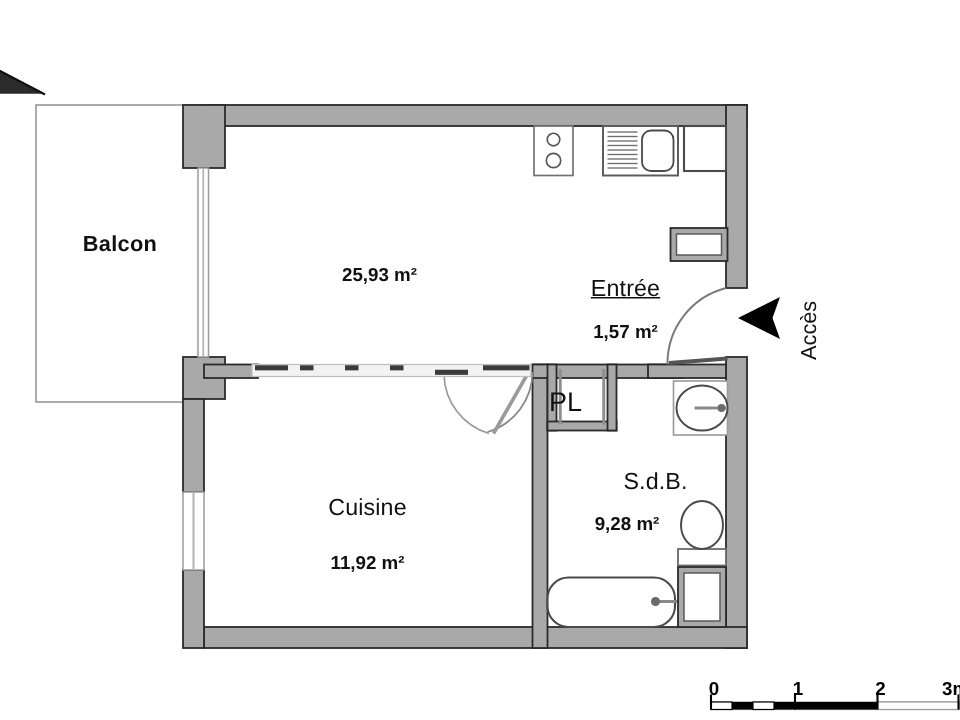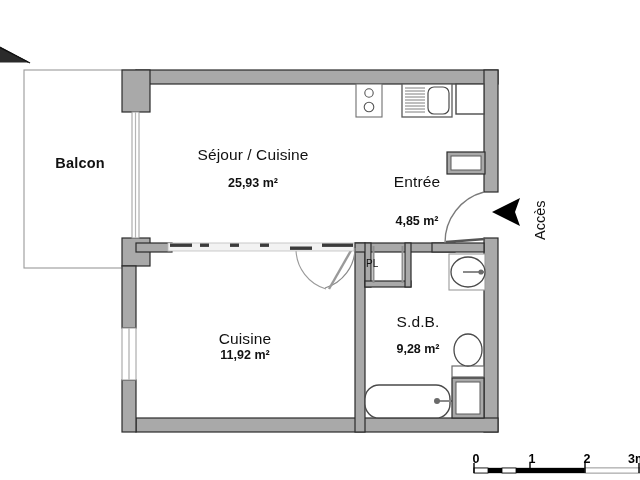--- a/index.html
+++ b/index.html
@@ -43,21 +43,21 @@
   .room-area {
     font-size: 12.5px;
     font-weight: 700;
   }
   .balcon-name {
     font-size: 14.5px;
     font-weight: 700;
     letter-spacing: 0.2px;
   }
   .pl-name {
-    font-size: 10px;
+    font-size: 18px;
     font-weight: 400;
   }
   .acces-name {
     font-size: 14.5px;
     font-weight: 400;
     transform: rotate(-90deg);
     transform-origin: left top;
   }
   .scale-num {
     position: absolute;
@@ -233,30 +233,29 @@
       <line x1="474" y1="463" x2="474" y2="473" stroke="#000" stroke-width="1.4"></line>
       <line x1="530" y1="463" x2="530" y2="473" stroke="#000" stroke-width="1.4"></line>
       <line x1="585" y1="463" x2="585" y2="473" stroke="#000" stroke-width="1.4"></line>
       <line x1="639" y1="463" x2="639" y2="473" stroke="#000" stroke-width="1.4"></line>
     </g>
 
   </svg>
 
   <div class="lbl balcon-name centered" style="left:80px; top:155px;">Balcon</div>
 
-  <div class="lbl room-name centered" style="left:253px; top:146px;">Séjour / Cuisine</div>
   <div class="lbl room-area centered" style="left:253px; top:176px;">25,93 m²</div>
 
-  <div class="lbl room-name centered" style="left:417px; top:173px;">Entrée</div>
-  <div class="lbl room-area centered" style="left:417px; top:214px;">4,85 m²</div>
+  <div class="lbl room-name centered" style="left:417px; top:184px;text-decoration:underline;">Entrée</div>
+  <div class="lbl room-area centered" style="left:417px; top:214px;">1,57 m²</div>
 
   <div class="lbl room-name centered" style="left:245px; top:330px;">Cuisine</div>
-  <div class="lbl room-area centered" style="left:245px; top:348px;">11,92 m²</div>
-
-  <div class="lbl room-name centered" style="left:418px; top:313px;">S.d.B.</div>
+  <div class="lbl room-area centered" style="left:245px; top:368px;">11,92 m²</div>
+
+  <div class="lbl room-name centered" style="left:437px; top:313px;">S.d.B.</div>
   <div class="lbl room-area centered" style="left:418px; top:342px;">9,28 m²</div>
 
   <div class="lbl pl-name" style="left:366px; top:258px;">PL</div>
 
   <div class="lbl acces-name" style="left:532px; top:240px;">Accès</div>
 
   <div class="scale-num centered" style="left:476px; top:452px;">0</div>
   <div class="scale-num centered" style="left:532px; top:452px;">1</div>
   <div class="scale-num centered" style="left:587px; top:452px;">2</div>
   <div class="scale-num" style="left:628px; top:452px;">3m</div>

